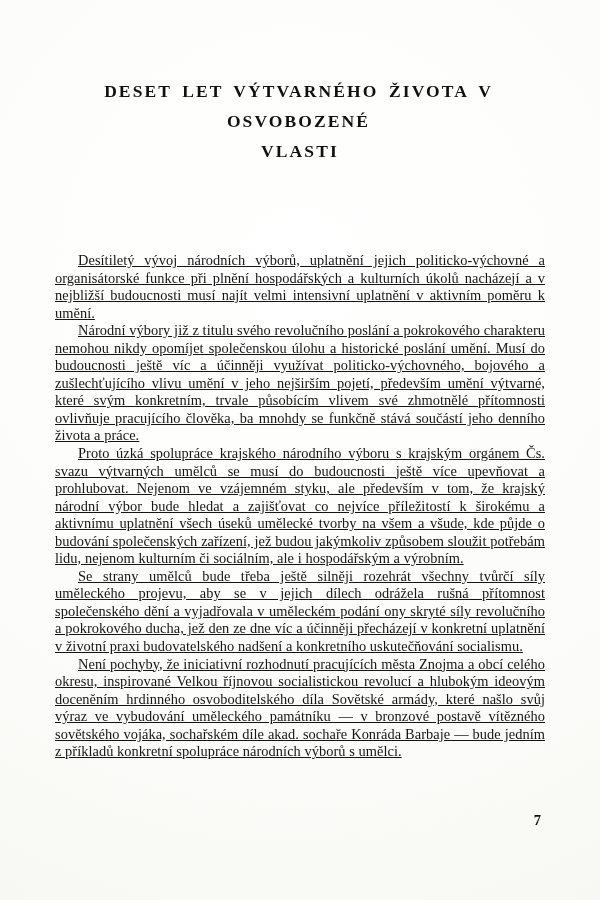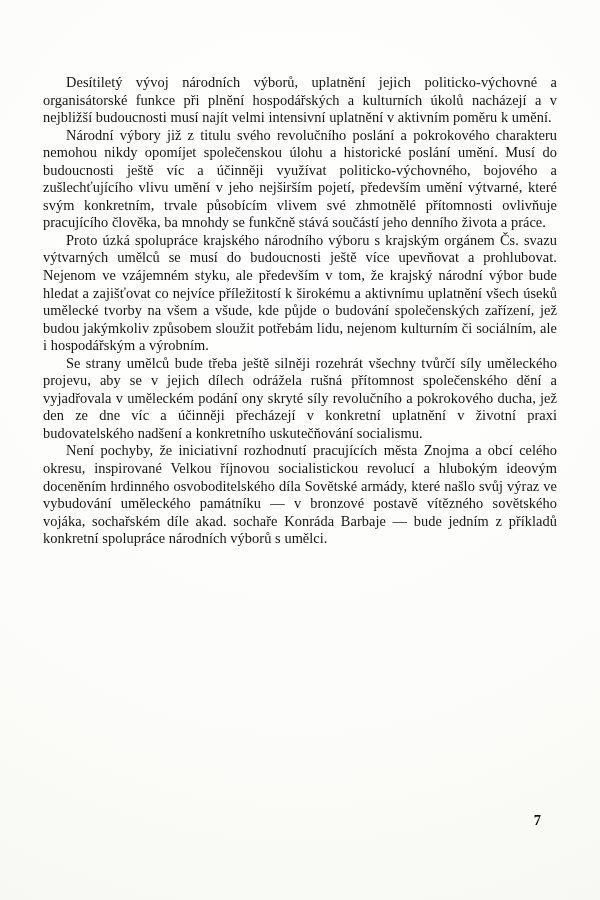--- a/index.html
+++ b/index.html
@@ -43,22 +43,23 @@
     word-spacing: 4px;
   }
   .doc-title .title-line {
     display: block;
   }
   .doc-title .title-line.line-1 {
     margin-left: -3px;
   }
 
   .body-text {
-    margin: 0;
+    margin: 12px;
     padding-top: 74px;
+    text-decoration: underline;
   }
 
   .para {
     margin: 0;
     font-size: 14.4px;
     line-height: 17.55px;
     text-align: justify;
     text-justify: inter-word;
     text-indent: 23px;
     hyphens: none;
@@ -79,20 +80,24 @@
     box-sizing: border-box;
   }
 </style>
 </head>
 <body>
 
 <div class="page"></div>
 
 <div class="page-inner">
 
+  <h1 class="doc-title">
+    <span class="title-line line-1">DESET LET VÝTVARNÉHO ŽIVOTA V OSVOBOZENÉ</span>
+    <span class="title-line line-2">VLASTI</span>
+  </h1>
 
   <div class="body-text">
     <p class="para">Desítiletý vývoj národních výborů, uplatnění jejich politicko-výchovné a organisátorské funkce při plnění hospodářských a kulturních úkolů nacházejí a v nejbližší budoucnosti musí najít velmi intensivní uplatnění v aktivním poměru k umění.</p>
     <p class="para">Národní výbory již z titulu svého revolučního poslání a pokrokového charakteru nemohou nikdy opomíjet společenskou úlohu a historické poslání umění. Musí do budoucnosti ještě víc a účinněji využívat politicko-výchovného, bojového a zušlechťujícího vlivu umění v jeho nejširším pojetí, především umění výtvarné, které svým konkretním, trvale působícím vlivem své zhmotnělé přítomnosti ovlivňuje pracujícího člověka, ba mnohdy se funkčně stává součástí jeho denního života a práce.</p>
     <p class="para">Proto úzká spolupráce krajského národního výboru s krajským orgánem Čs. svazu výtvarných umělců se musí do budoucnosti ještě více upevňovat a prohlubovat. Nejenom ve vzájemném styku, ale především v tom, že krajský národní výbor bude hledat a zajišťovat co nejvíce příležitostí k širokému a aktivnímu uplatnění všech úseků umělecké tvorby na všem a všude, kde půjde o budování společenských zařízení, jež budou jakýmkoliv způsobem sloužit potřebám lidu, nejenom kulturním či sociálním, ale i hospodářským a výrobním.</p>
     <p class="para">Se strany umělců bude třeba ještě silněji rozehrát všechny tvůrčí síly uměleckého projevu, aby se v jejich dílech odrážela rušná přítomnost společenského dění a vyjadřovala v uměleckém podání ony skryté síly revolučního a pokrokového ducha, jež den ze dne víc a účinněji přecházejí v konkretní uplatnění v životní praxi budovatelského nadšení a konkretního uskutečňování socialismu.</p>
     <p class="para">Není pochyby, že iniciativní rozhodnutí pracujících města Znojma a obcí celého okresu, inspirované Velkou říjnovou socialistickou revolucí a hlubokým ideovým doceněním hrdinného osvoboditelského díla Sovětské armády, které našlo svůj výraz ve vybudování uměleckého památníku — v bronzové postavě vítězného sovětského vojáka, sochařském díle akad. sochaře Konráda Barbaje — bude jedním z příkladů konkretní spolupráce národních výborů s umělci.</p>
   </div>
 
   <div class="page-number">7</div>

